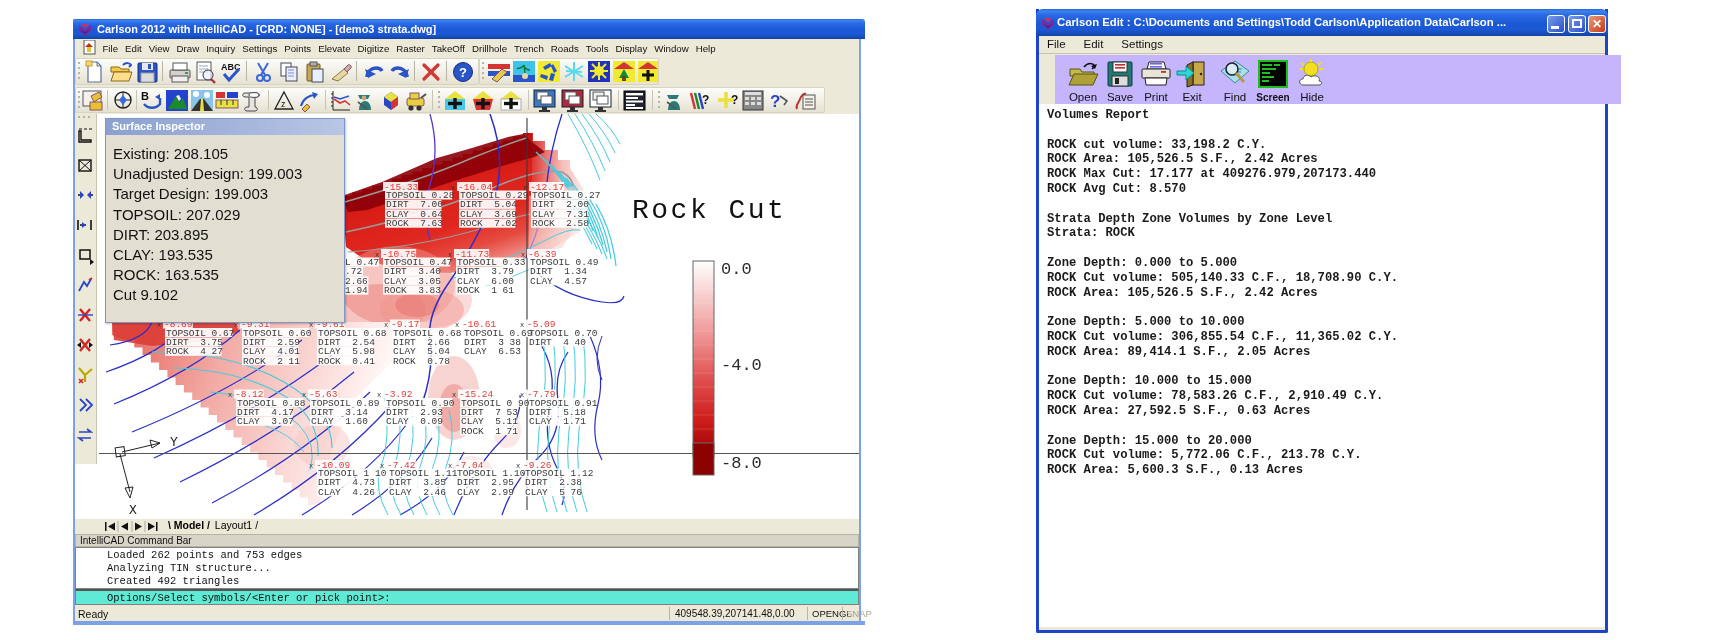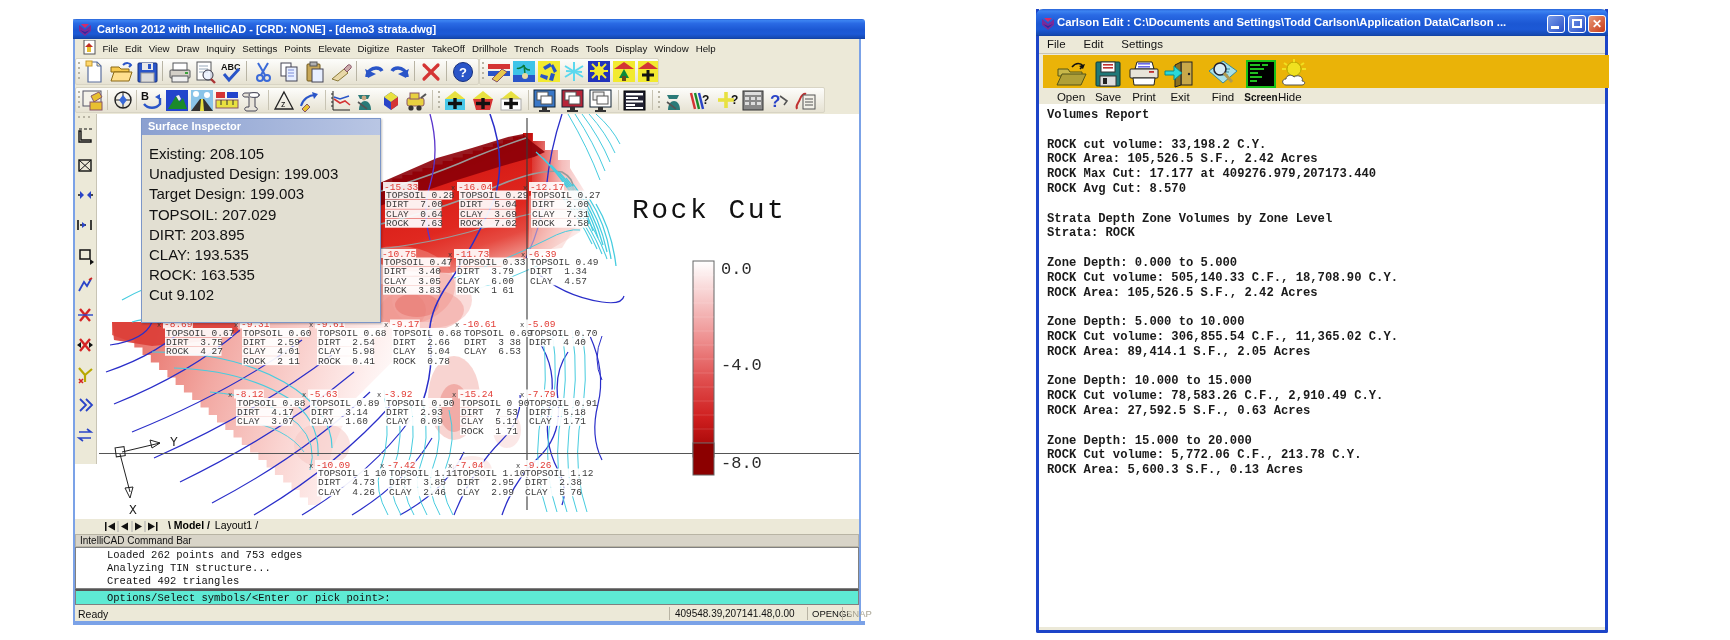--- a/index.html
+++ b/index.html
@@ -825,21 +825,21 @@
             <text x="358.0" y="380.8" fill="#3a3a3a">CLAY&nbsp;&nbsp;2.99</text>
             <text x="417.0" y="353.5" fill="#333" font-size="7">x</text>
             <text x="424.0" y="353.5" fill="#e23b34">-9.26</text>
             <text x="426.0" y="362.0" fill="#3a3a3a">TOPSOIL 1.12</text>
             <text x="426.0" y="371.4" fill="#3a3a3a">DIRT&nbsp;&nbsp;2.38</text>
             <text x="426.0" y="380.8" fill="#3a3a3a">CLAY&nbsp;&nbsp;5 76</text>
           </g>
 </svg>
       </div>
 
-    <div style="position:absolute; left:30px; top:4px; width:240px; height:205px; background:#e2dfd2; border:1px solid #7c96c8; box-shadow:1px 1px 2px rgba(0,0,0,0.25);margin-left:36px;">
+    <div style="position:absolute; left:30px; top:4px; width:240px; height:205px; background:#e2dfd2; border:1px solid #7c96c8; box-shadow:1px 1px 2px rgba(0,0,0,0.25);">
       <div style="height:16px; background:linear-gradient(90deg,#8ba0d0,#b9c6e4); color:#fff; font-weight:bold; font-size:11px; padding:1px 0 0 6px;">Surface Inspector</div>
       <div style="font-size:15px; color:#111; padding:9px 0 0 7px; line-height:20.2px;">
         Existing: 208.105<br>Unadjusted Design: 199.003<br>Target Design: 199.003<br>TOPSOIL: 207.029<br>DIRT: 203.895<br>CLAY: 193.535<br>ROCK: 163.535<br>Cut 9.102
       </div>
     </div>
   </div>
 
   <div style="position:absolute; left:0; top:499px; width:784px; height:15px; background:#ece9d8; font-size:10.5px; border-top:1px solid #fff;">
     <svg width="86" height="13" viewBox="0 0 86 13" style="vertical-align:top;margin-top:1px">
       <g fill="#111" stroke="none">
@@ -887,21 +887,21 @@
         <span style="position:absolute;left:3px;bottom:3px;width:8px;height:3px;background:#fff;"></span>
       </span>
     <span style="position:absolute;right:22px;top:6px;width:18px;height:18px;border:1px solid #fff;border-radius:3px;background:linear-gradient(135deg,#7a9ce8,#2a50c8);">
         <span style="position:absolute;left:3px;top:3px;width:10px;height:9px;border:2px solid #fff;"></span>
       </span>
     <span style="position:absolute;right:2px;top:6px;width:18px;height:18px;border:1px solid #fff;border-radius:3px;background:linear-gradient(135deg,#e89a78,#c83a18);color:#fff;font-size:12px;text-align:center;line-height:17px;">✕</span>
   </div>
   <div class="menubg" style="position:absolute; left:0; top:27px; width:566px; height:18px; font-size:11.5px; padding:2px 0 0 8px; border-bottom:1px solid #c8c4b4;">
     <span class="mi" style="margin-right:18px">File</span><span class="mi" style="margin-right:18px">Edit</span><span class="mi">Settings</span>
   </div>
-  <div style="position:absolute; left:4px; top:46px; width:566px; height:33px; background:#eab308;">
+  <div style="position:absolute; left:16px; top:46px; width:566px; height:49px; background:#c4b5fd;">
     <div style="position:absolute;left:6px;top:4px;width:44px;text-align:center;">
 <svg width="34" height="30" viewBox="0 0 34 30">
           <path d="M4 10h10l2 3h12v4H4z" fill="#c8b84a" stroke="#555516"></path>
           <path d="M3 26l5-11h24l-5 11z" fill="#b0a038" stroke="#555516"></path>
           <path d="M18 8c4-5 9-4 11-1l-3 3" fill="none" stroke="#111" stroke-width="1.6"></path>
           <path d="M29 10l2-5-6 2z" fill="#111"></path>
         </svg>
 <div style="font-size:11.5px;margin-top:-2px;color:#111;">Open</div></div>
     <div style="position:absolute;left:43px;top:4px;width:44px;text-align:center;">
 <svg width="34" height="30" viewBox="0 0 34 30">
@@ -951,21 +951,21 @@
           <g fill="#20c020">
             <rect x="6" y="5" width="10" height="2"></rect>
             <rect x="6" y="9" width="14" height="2"></rect>
             <rect x="6" y="13" width="8" height="2"></rect>
             <rect x="6" y="17" width="12" height="2"></rect>
             <rect x="6" y="21" width="7" height="2"></rect>
             <rect x="18" y="5" width="6" height="2"></rect>
           </g>
         </svg>
 <div style="font-size:11.5px;margin-top:-2px;color:#111;"><span style="font-size:10px;font-weight:bold">Screen</span></div></div>
-    <div style="position:absolute;left:235px;top:4px;width:44px;text-align:left;">
+    <div style="position:absolute;left:235px;top:4px;width:44px;text-align:center;">
 <svg width="34" height="30" viewBox="0 0 34 30">
           <circle cx="16" cy="10" r="7" fill="#f0e020" stroke="#b8a800"></circle>
           <g stroke="#f0e020" stroke-width="2">
             <line x1="16" y1="0" x2="16" y2="3"></line>
             <line x1="6" y1="4" x2="9" y2="6"></line>
             <line x1="26" y1="4" x2="23" y2="6"></line>
             <line x1="4" y1="10" x2="8" y2="10"></line>
             <line x1="28" y1="10" x2="24" y2="10"></line>
           </g>
           <path d="M8 26c-4 0-5-6 0-6 0-4 6-5 8-2 4-3 10 0 8 4 4 0 3 4 0 4z" fill="#fff" stroke="#555"></path>

